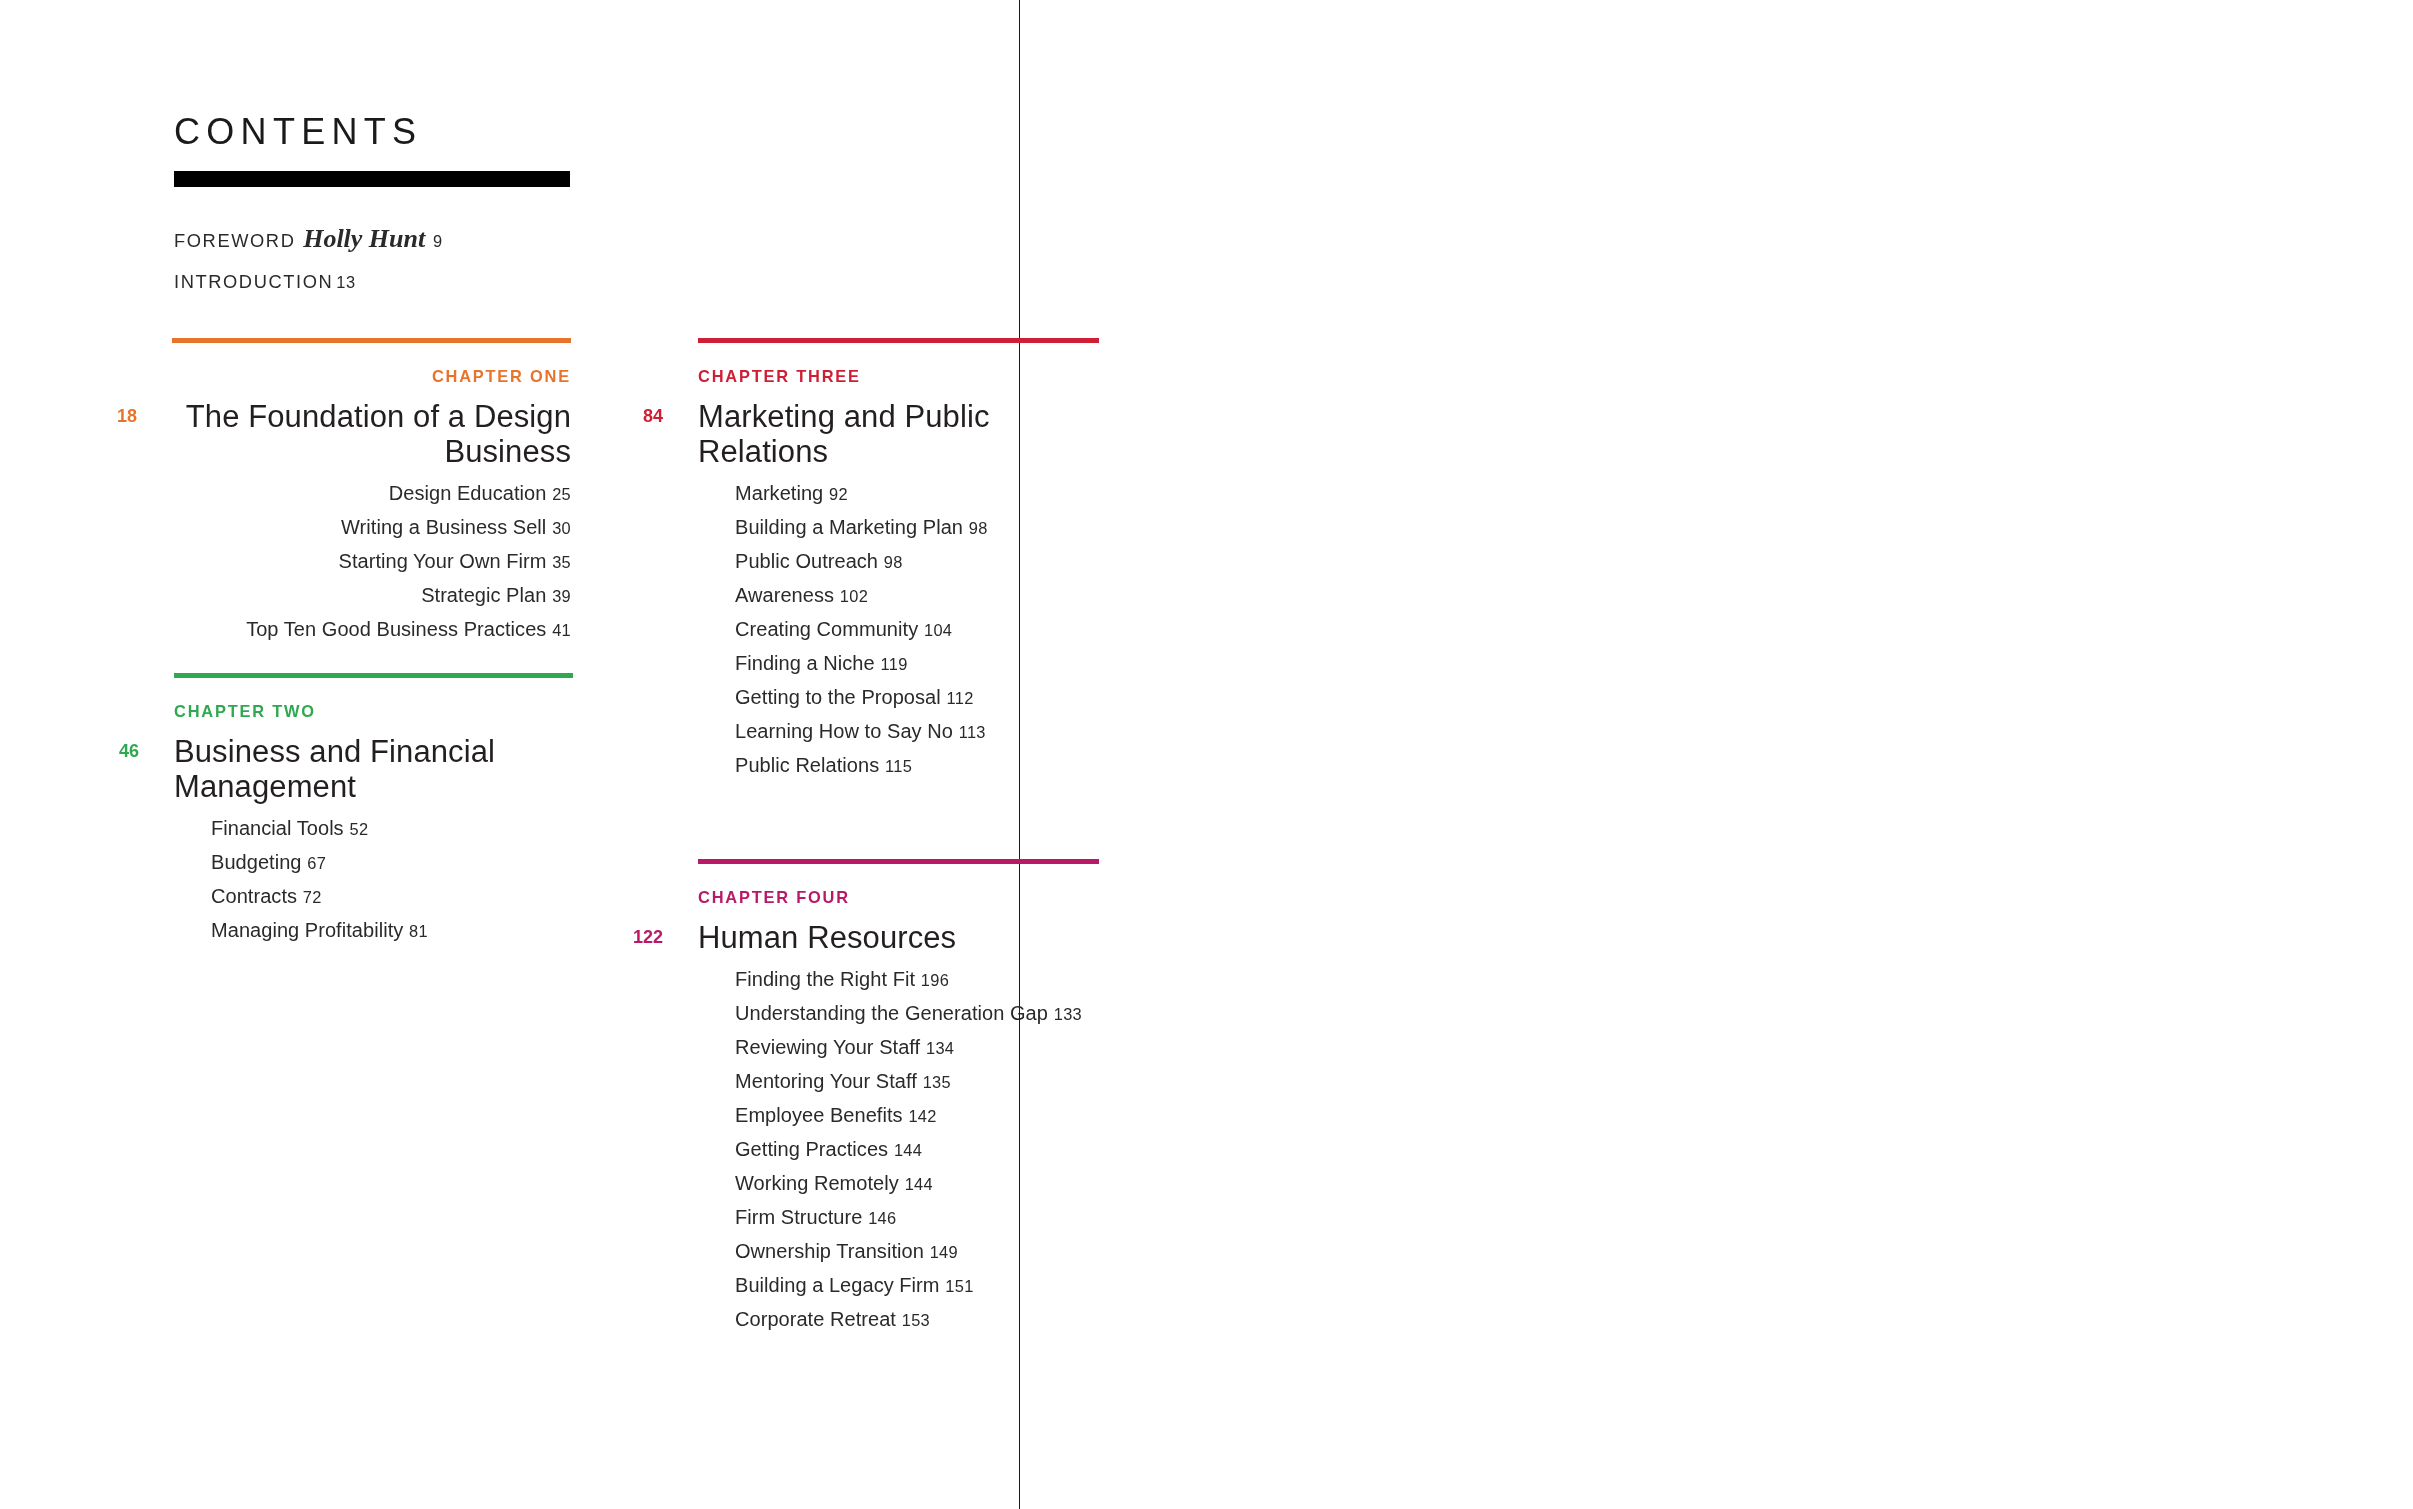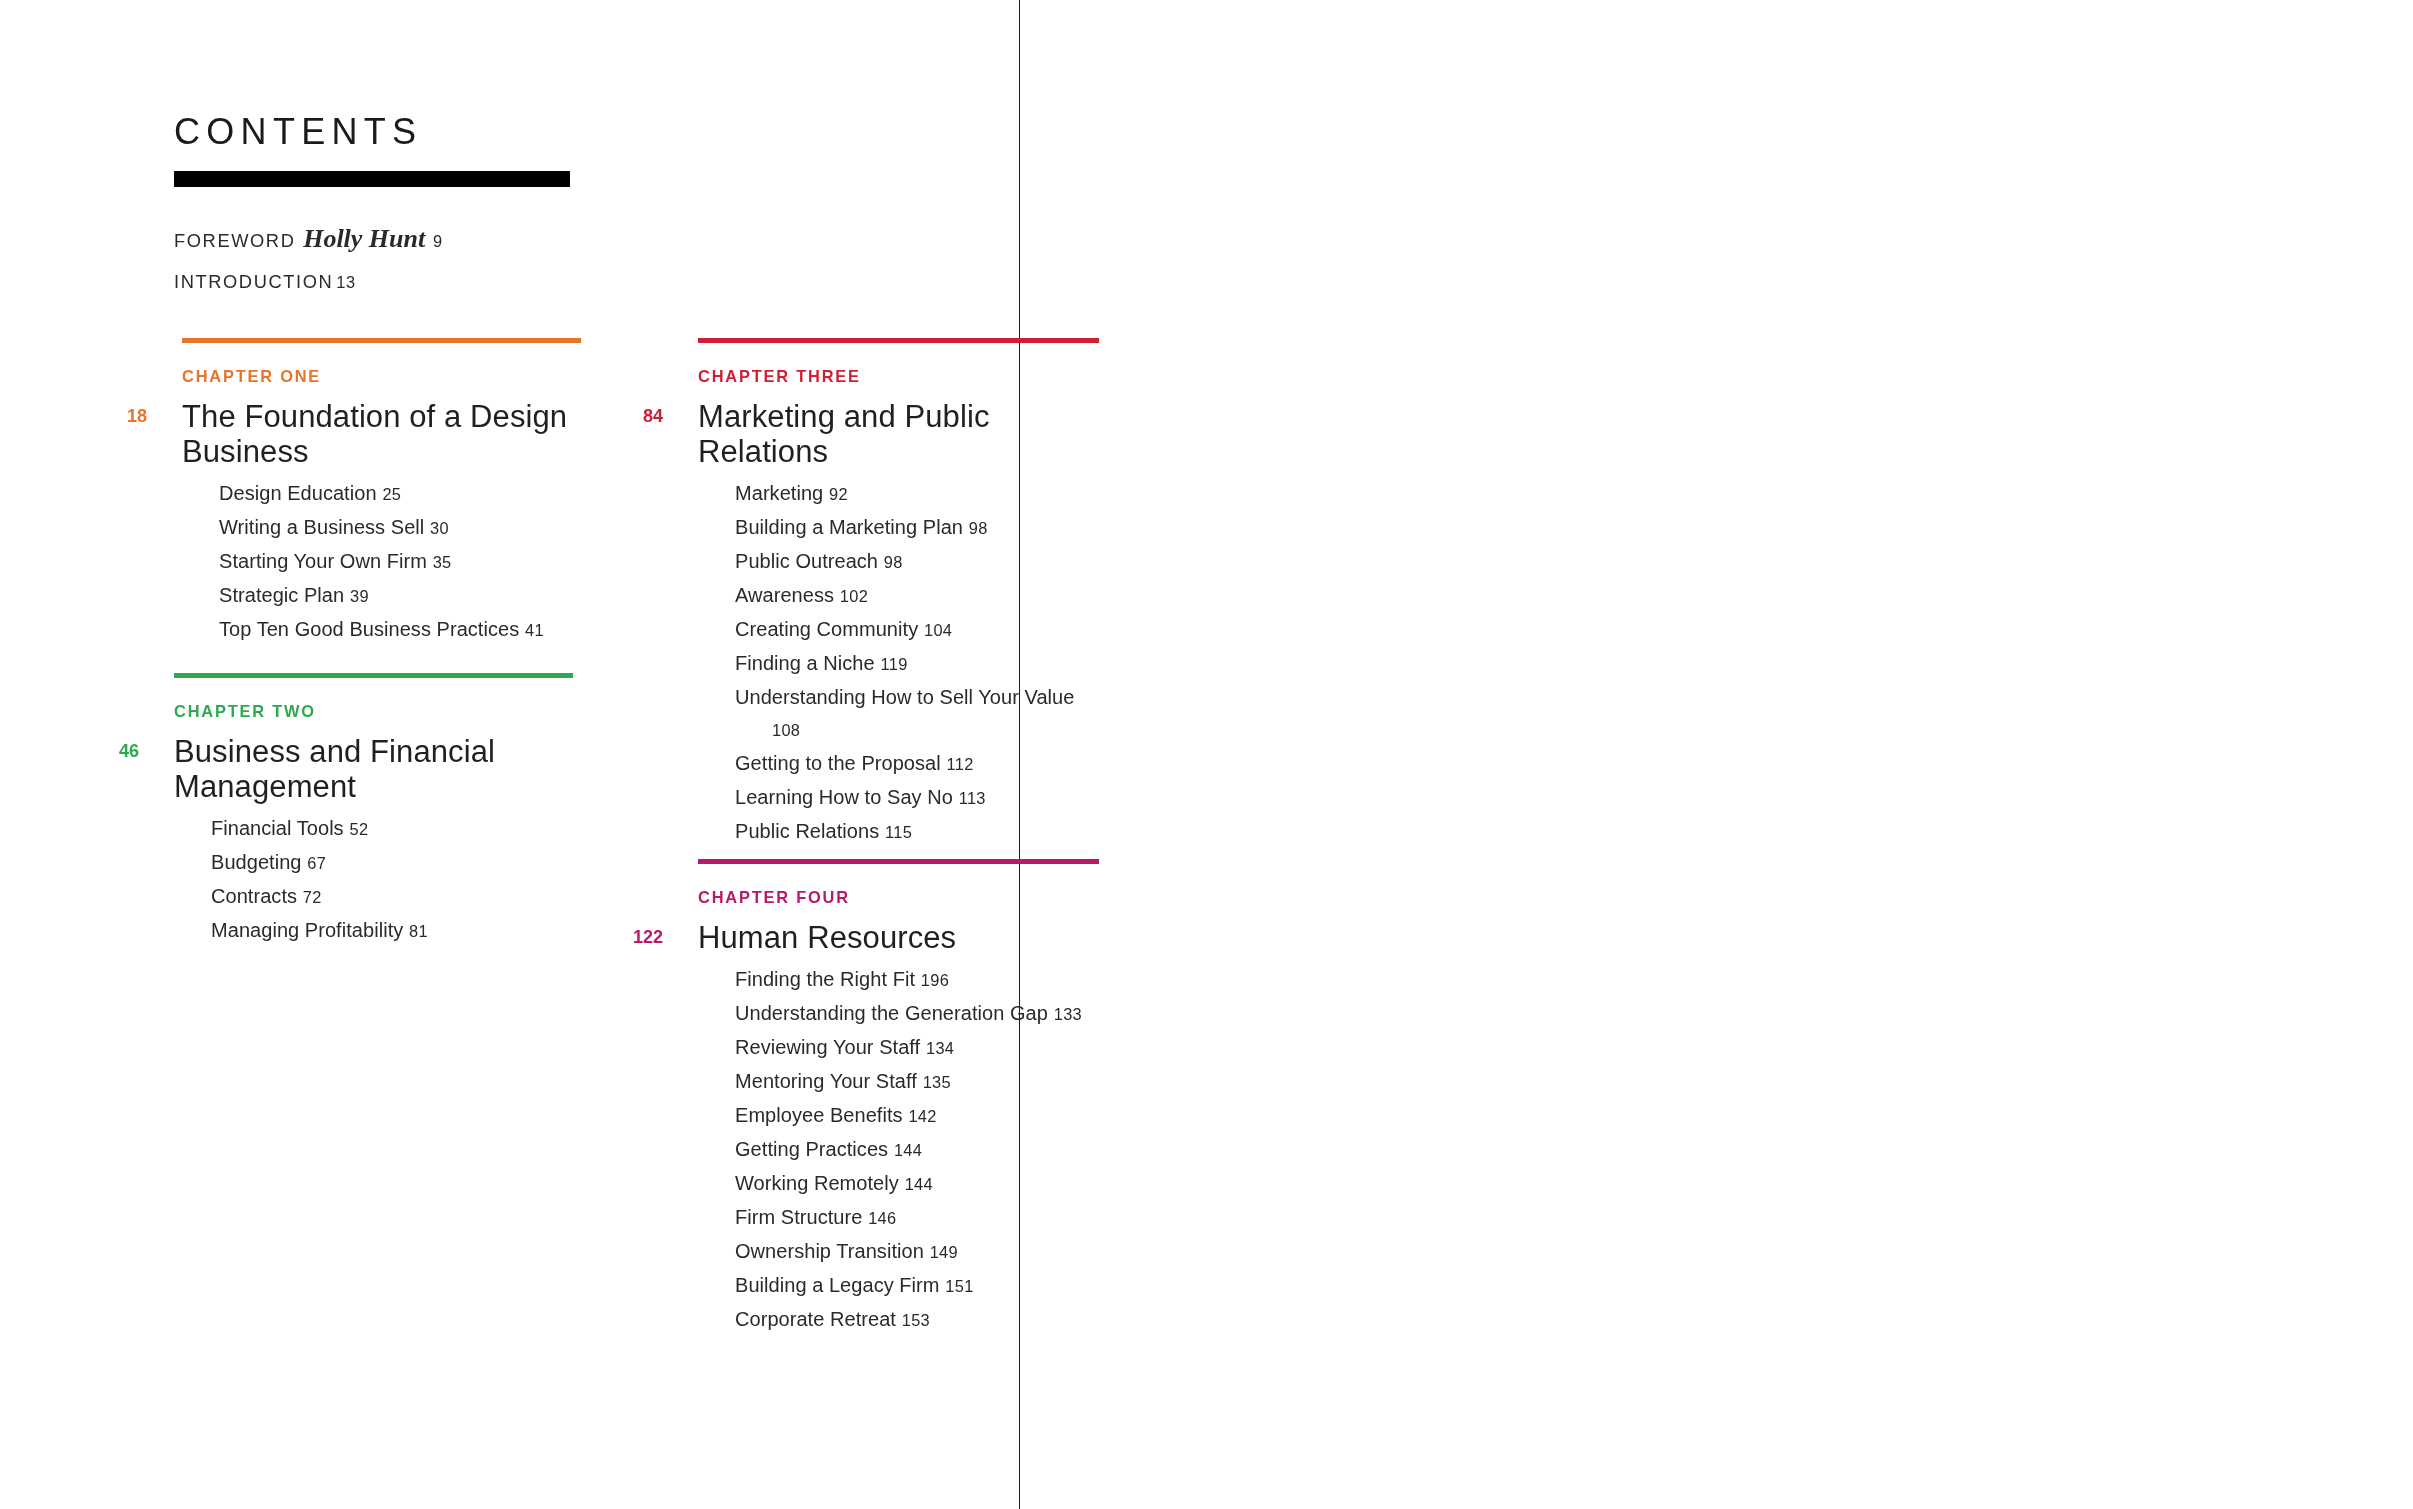--- a/index.html
+++ b/index.html
@@ -124,21 +124,21 @@
     font-size: 16.4px;
     letter-spacing: 0.3px;
     padding-left: 5.8px;
   }
   .toc-item.wrapped .pg {
     display: block;
     padding-left: 37px;
   }
 
   
-  #ch-one   { left: 182px;  top: 338px;  width: 399px; }
+  #ch-one   { left: 172px;  top: 338px;  width: 399px; text-align: right; }
   #ch-two   { left: 174px;  top: 673px;  width: 399px; }
   #ch-three { left: 698px;  top: 338px;  width: 401px; }
   #ch-four  { left: 698px;  top: 859px;  width: 401px; }
 </style>
 </head>
 <body>
 
 <div class="spread">
 
   <div class="page page-left">
@@ -194,21 +194,20 @@
       <div class="ch-body">
         <div class="ch-pagenum" style="color: rgb(206, 31, 53);">84</div>
         <h2 class="ch-title">Marketing and Public Relations</h2>
         <ul class="toc-list">
           <li class="toc-item"><span>Marketing</span><span class="pg">92</span></li>
           <li class="toc-item"><span>Building a Marketing Plan</span><span class="pg">98</span></li>
           <li class="toc-item"><span>Public Outreach</span><span class="pg">98</span></li>
           <li class="toc-item"><span>Awareness</span><span class="pg">102</span></li>
           <li class="toc-item"><span>Creating Community</span><span class="pg">104</span></li>
           <li class="toc-item"><span>Finding a Niche</span><span class="pg">119</span></li>
-          <li class="toc-item wrapped"><span>Understanding How to Sell Your Value</span><span class="pg">108</span></li>
           <li class="toc-item"><span>Getting to the Proposal</span><span class="pg">112</span></li>
           <li class="toc-item"><span>Learning How to Say No</span><span class="pg">113</span></li>
           <li class="toc-item"><span>Public Relations</span><span class="pg">115</span></li>
         </ul>
       </div>
     </div>
 
     <div class="chapter" id="ch-four">
       <div class="ch-rule" style="background: rgb(184, 26, 103);"></div>
       <div class="ch-kicker" style="color: rgb(184, 26, 103);">CHAPTER FOUR</div>

